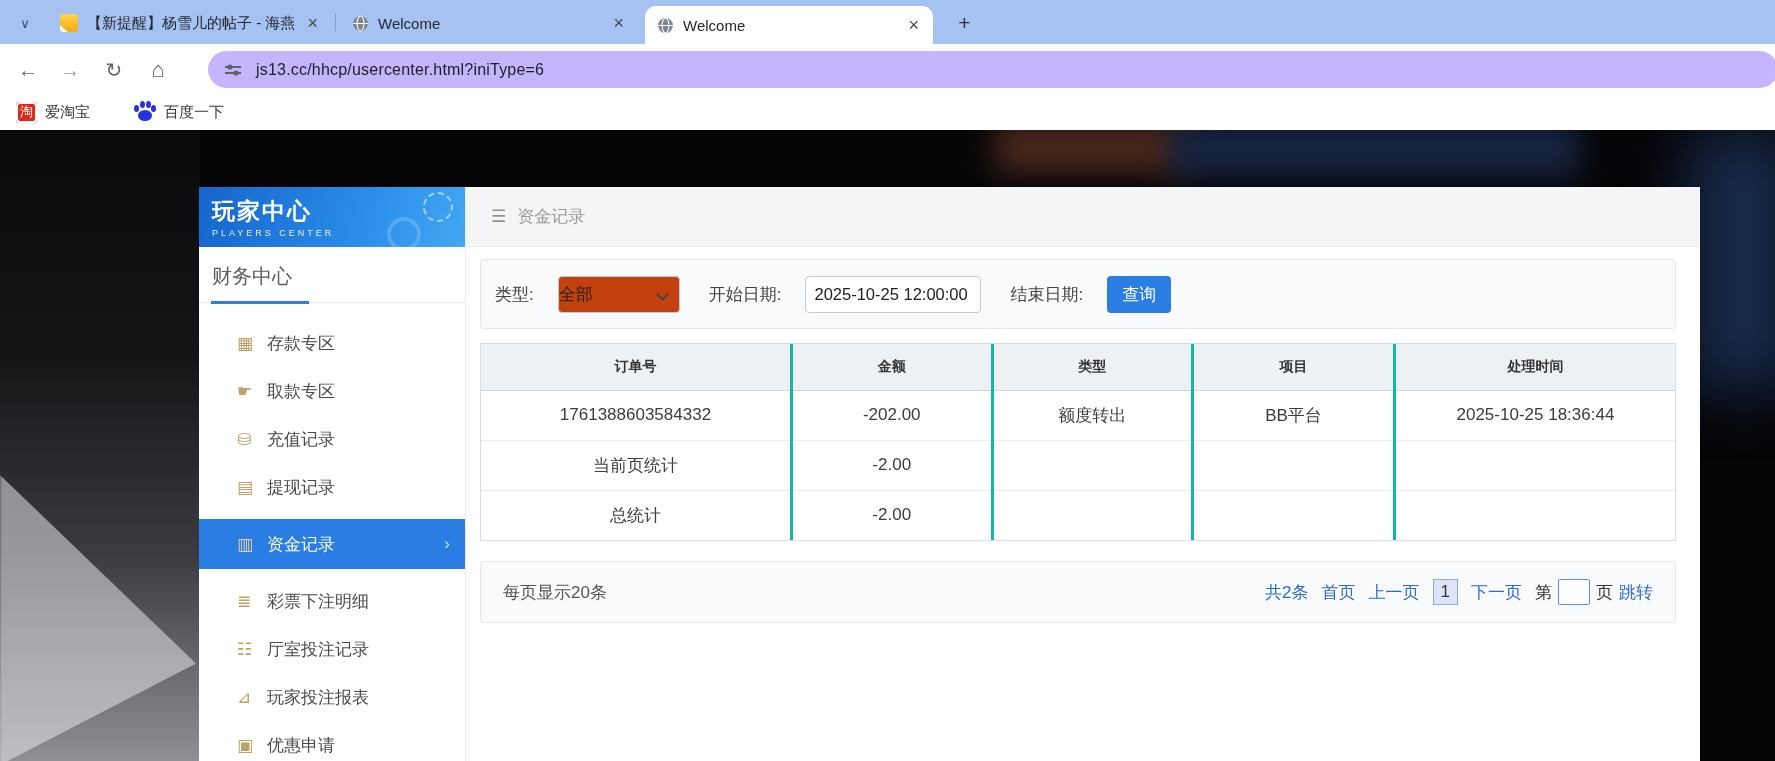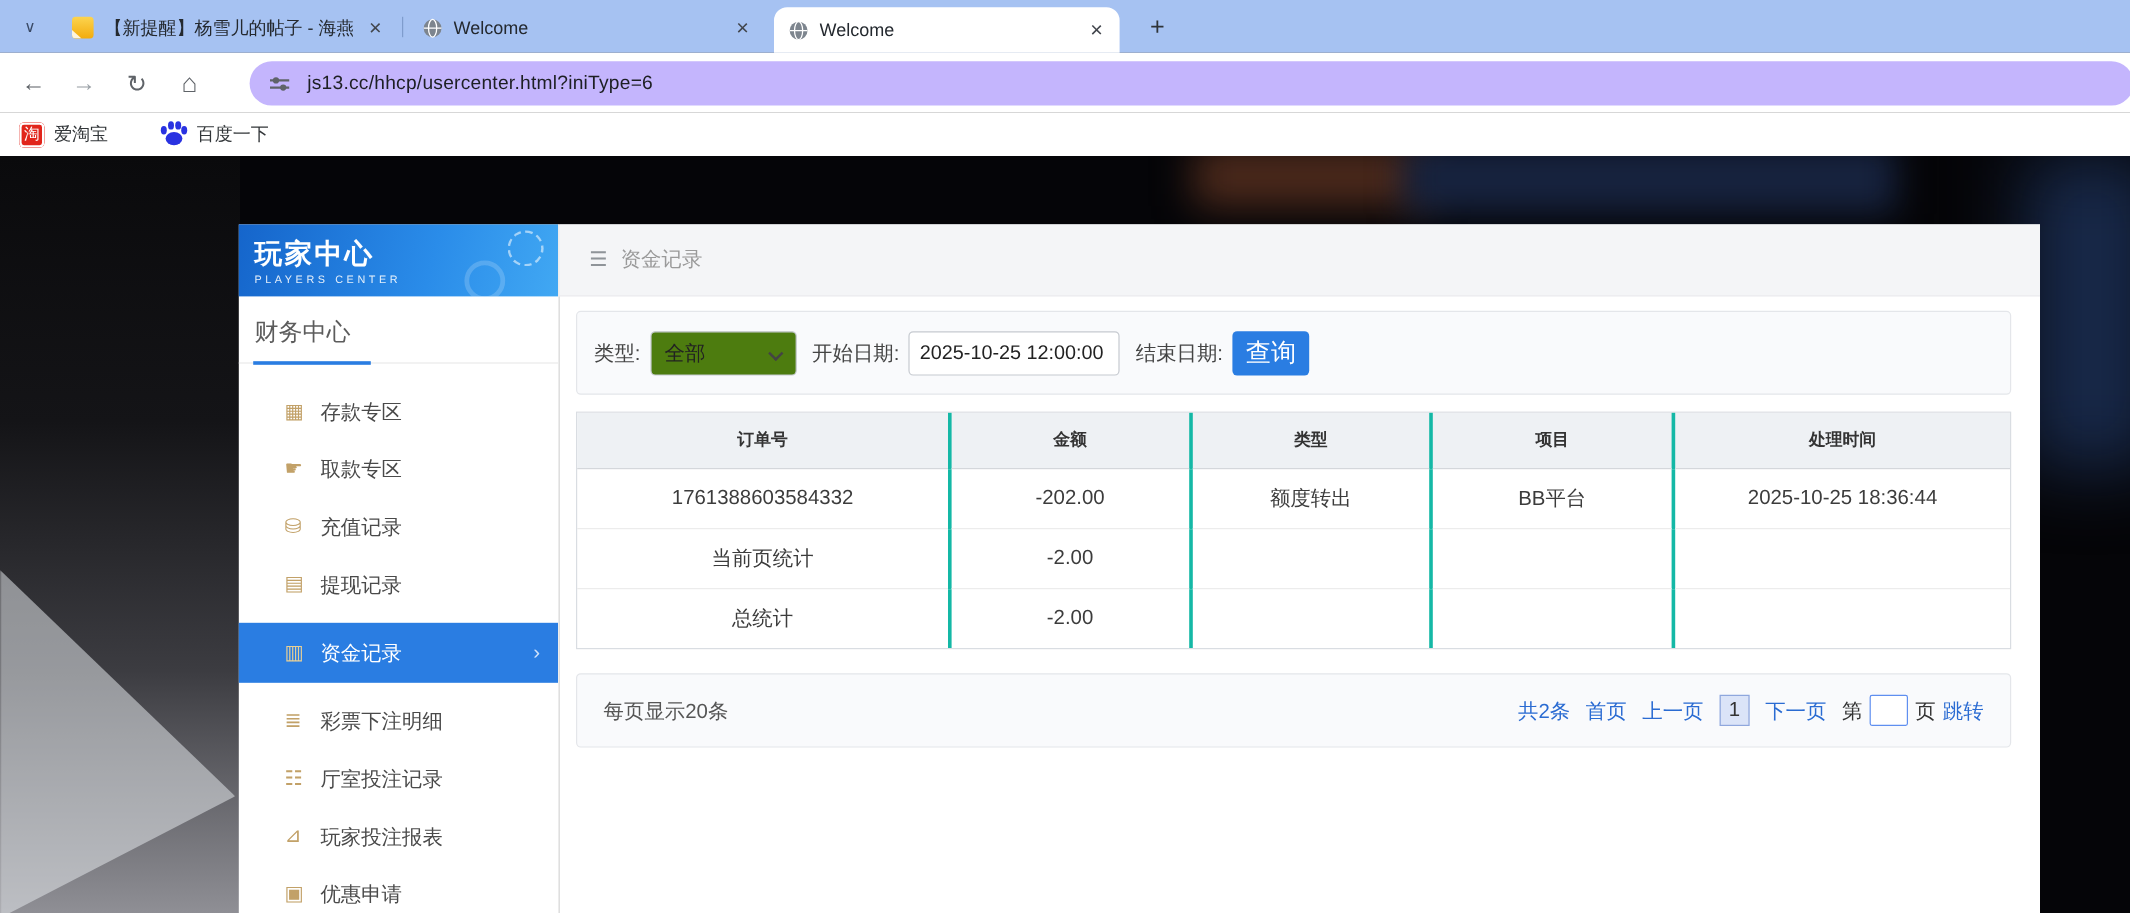--- a/index.html
+++ b/index.html
@@ -81,31 +81,31 @@
   .sb-item.active .chev { position:absolute; right:15px; color:#cfe2fb; font-size:17px; }
 
   
   .main { position:absolute; left:466px; top:187px; width:1234px; height:574px; background:#fff; }
   .main-header { height:60px; background:#f4f5f7; border-bottom:1px solid #ebecee;
     display:flex; align-items:center; padding-left:25px; gap:11px; }
   .hamb { color:#8f9499; font-size:17px; cursor:pointer; }
   .page-title { font-size:17px; color:#9a9a9a; }
 
   .filter-panel { margin:12px 24px 0 14px; height:70px; background:#f9fafc; border:1px solid #e4e6ea;
-    border-radius:4px; display:flex; align-items:center; padding:0 14px; }
+    border-radius:4px; display:flex; align-items:center; padding:0 14px;gap:16px; }
   .flabel { font-size:17px; color:#444; margin-right:8px; white-space:nowrap; }
-  .fsel { position:relative; width:122px; height:37px; background:#4d7c0f; border:1px solid #c6cad0; border-radius:4px;
-    font-size:17px; color:#222; display:flex; align-items:center; padding-left:11px; cursor:pointer; margin-right:13px;text-align:center; }
+  .fsel { position:relative; width:122px; height:37px; background:#c2410c; border:1px solid #c6cad0; border-radius:4px;
+    font-size:17px; color:#222; display:flex; align-items:center; cursor:pointer; margin-right:13px;text-align:center; }
   .fsel:after { content:""; position:absolute; right:12px; top:13px; width:7px; height:7px;
     border-right:2px solid #444; border-bottom:2px solid #444; transform:rotate(45deg); }
   .finput { height:37px; background:#fff; border:1px solid #c6cad0; border-radius:4px; font-size:16.5px;
     color:#222; padding:0 8px; margin-right:13px; font-family:inherit; }
   .fi-start { width:176px; } .fi-end { width:184px; }
   .fbtn { width:64px; height:37px; background:#2a7de2; color:#fff; border:none; border-radius:4px;
-    font-size:21px; cursor:pointer; font-family:inherit; }
+    font-size:17px; cursor:pointer; font-family:inherit; }
 
   .table-wrap { margin:14px 24px 0 14px; border:1px solid #d9dde2; background:#fff; }
   table { width:100%; border-collapse:collapse; table-layout:fixed; }
   col.c1{width:26%;} col.c2{width:16.8%;} col.c3{width:16.8%;} col.c4{width:16.9%;} col.c5{width:23.5%;}
   th { height:46px; background:#eef1f4; font-size:14px; font-weight:bold; color:#333;
     border-bottom:1px solid #d4d7db; }
   td { height:50px; font-size:17px; color:#3c3c3c; text-align:center; border-top:1px solid #ececec; }
   th + th, td + td { border-left:3px solid #14b8a6; }
   tr:first-child td { border-top:none; }
 

